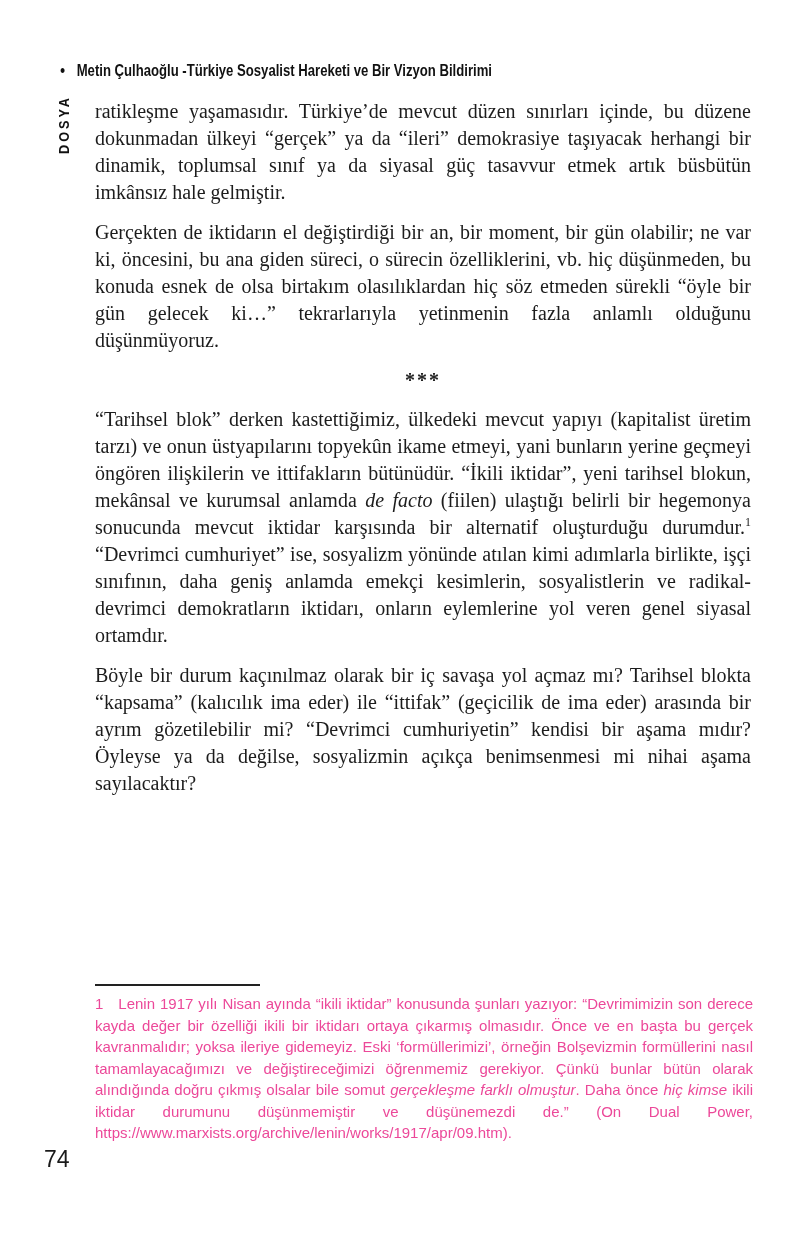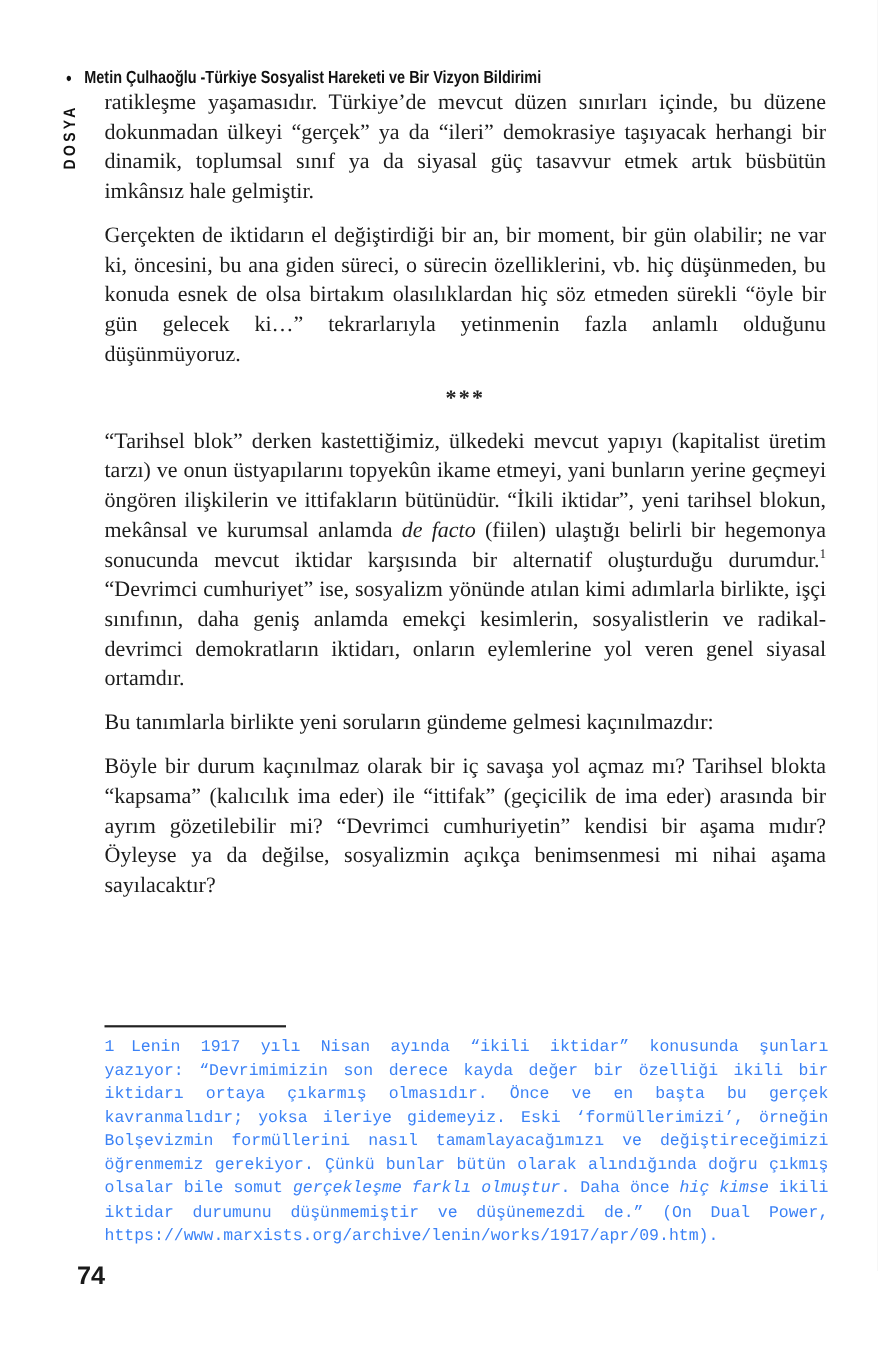--- a/index.html
+++ b/index.html
@@ -27,66 +27,65 @@
   .dosya{
     position:absolute;left:55px;top:154px;
     transform:rotate(-90deg) scaleX(0.85);
     transform-origin:0 0;
     font-family:"Liberation Sans", sans-serif;
     font-weight:bold;font-size:15px;color:#111;
     letter-spacing:3.5px;white-space:nowrap;
   }
   
   .body{
-    position:absolute;left:95px;top:80px;width:656px;
+    position:absolute;left:95px;top:98px;width:656px;
     font-size:20px;line-height:27px;
     text-align:justify;
   }
   .body p{margin:0 0 13px 0;}
   .it{font-style:italic;}
   .sep{
     text-align:center;margin:10px 0 12px 0;
     font-size:20px;letter-spacing:2px;font-weight:bold;color:#222;
   }
   sup.fnref{font-size:12px;line-height:0;vertical-align:super;}
   
   .footnote{
-    position:absolute;left:95px;top:932px;width:658px;
-    font-family:Liberation Mono, monospace;
-    font-size:15px;line-height:21.5px;color:#3b82f6;
+    position:absolute;left:95px;top:984px;width:658px;
+    font-family:Liberation Sans, sans-serif;
+    font-size:15px;line-height:21.5px;color:#ec4899;
     text-align:justify;
   }
   .fn-rule{width:165px;border-top:2px solid #222;margin-bottom:7px;}
   .fn-num{display:inline-block;margin-right:15px;}
   
   .page-number{
     position:absolute;left:44px;top:1146px;
     font-family:"Liberation Sans", sans-serif;
-    font-weight:bold;font-size:23px;color:#1a1a1a;margin-left:26px;
+    font-weight:normal;font-size:23px;color:#1a1a1a;
   }
 </style>
 </head>
 <body>
 
 <div class="page">
 
   <div class="header">
     <span class="bullet">•</span>
     <span class="author">Metin Çulhaoğlu - </span>
     <span class="title">Türkiye Sosyalist Hareketi ve Bir Vizyon Bildirimi</span>
   </div>
 
   <div class="dosya">DOSYA</div>
 
   <div class="body">
     <p>ratikleşme yaşamasıdır. Türkiye’de mevcut düzen sınırları içinde, bu düzene dokunmadan ülkeyi “gerçek” ya da “ileri” demokrasiye taşıyacak herhangi bir dinamik, toplumsal sınıf ya da siyasal güç tasavvur etmek artık büsbütün imkânsız hale gelmiştir.</p>
     <p>Gerçekten de iktidarın el değiştirdiği bir an, bir moment, bir gün olabilir; ne var ki, öncesini, bu ana giden süreci, o sürecin özelliklerini, vb. hiç düşünmeden, bu konuda esnek de olsa birtakım olasılıklardan hiç söz etmeden sürekli “öyle bir gün gelecek ki…” tekrarlarıyla yetinmenin fazla anlamlı olduğunu düşünmüyoruz.</p>
     <div class="sep">***</div>
     <p><span>“Tarihsel blok” derken kastettiğimiz, ülkedeki mevcut yapıyı (kapitalist üretim tarzı) ve onun üstyapılarını topyekûn ikame etmeyi, yani bunların yerine geçmeyi öngören ilişkilerin ve ittifakların bütünüdür. “İkili iktidar”, yeni tarihsel blokun, mekânsal ve kurumsal anlamda </span><span class="it">de facto</span><span> (fiilen) ulaştığı belirli bir hegemonya sonucunda mevcut iktidar karşısında bir alternatif oluşturduğu durumdur.</span><sup class="fnref">1</sup><span> “Devrimci cumhuriyet” ise, sosyalizm yönünde atılan kimi adımlarla birlikte, işçi sınıfının, daha geniş anlamda emekçi kesimlerin, sosyalistlerin ve radikal-devrimci demokratların iktidarı, onların eylemlerine yol veren genel siyasal ortamdır.</span></p>
-    <p>Bu tanımlarla birlikte yeni soruların gündeme gelmesi kaçınılmazdır:</p>
     <p>Böyle bir durum kaçınılmaz olarak bir iç savaşa yol açmaz mı? Tarihsel blokta “kapsama” (kalıcılık ima eder) ile “ittifak” (geçicilik de ima eder) arasında bir ayrım gözetilebilir mi? “Devrimci cumhuriyetin” kendisi bir aşama mıdır? Öyleyse ya da değilse, sosyalizmin açıkça benimsenmesi mi nihai aşama sayılacaktır?</p>
   </div>
 
   <div class="footnote">
     <div class="fn-rule"></div>
     <p style="margin:0"><span class="fn-num">1</span><span>Lenin 1917 yılı Nisan ayında “ikili iktidar” konusunda şunları yazıyor: “Devrimimizin son derece kayda değer bir özelliği ikili bir iktidarı ortaya çıkarmış olmasıdır. Önce ve en başta bu gerçek kavranmalıdır; yoksa ileriye gidemeyiz. Eski ‘formüllerimizi’, örneğin Bolşevizmin formüllerini nasıl tamamlayacağımızı ve değiştireceğimizi öğrenmemiz gerekiyor. Çünkü bunlar bütün olarak alındığında doğru çıkmış olsalar bile somut </span><span class="it">gerçekleşme farklı olmuştur</span><span>. Daha önce </span><span class="it">hiç kimse</span><span> ikili iktidar durumunu düşünmemiştir ve düşünemezdi de.” (On Dual Power, https://www.marxists.org/archive/lenin/works/1917/apr/09.htm).</span></p>
   </div>
 
   <div class="page-number">74</div>
 

